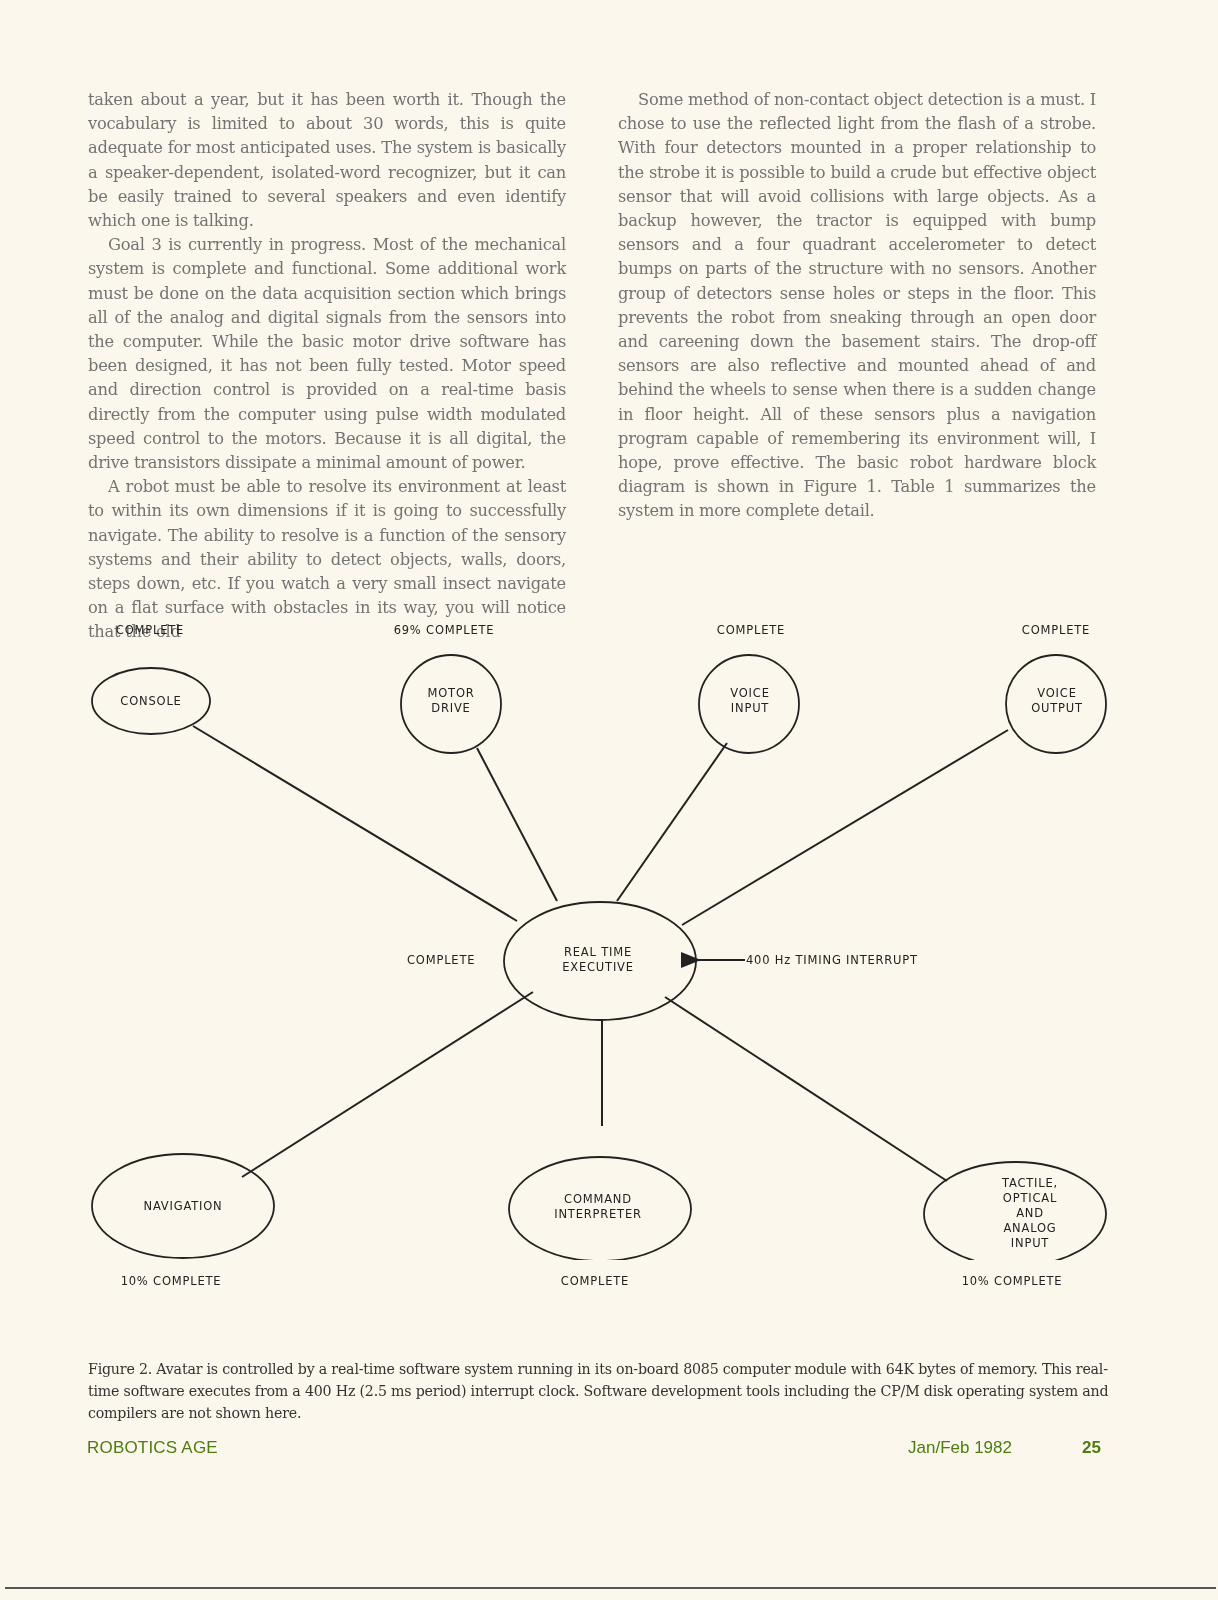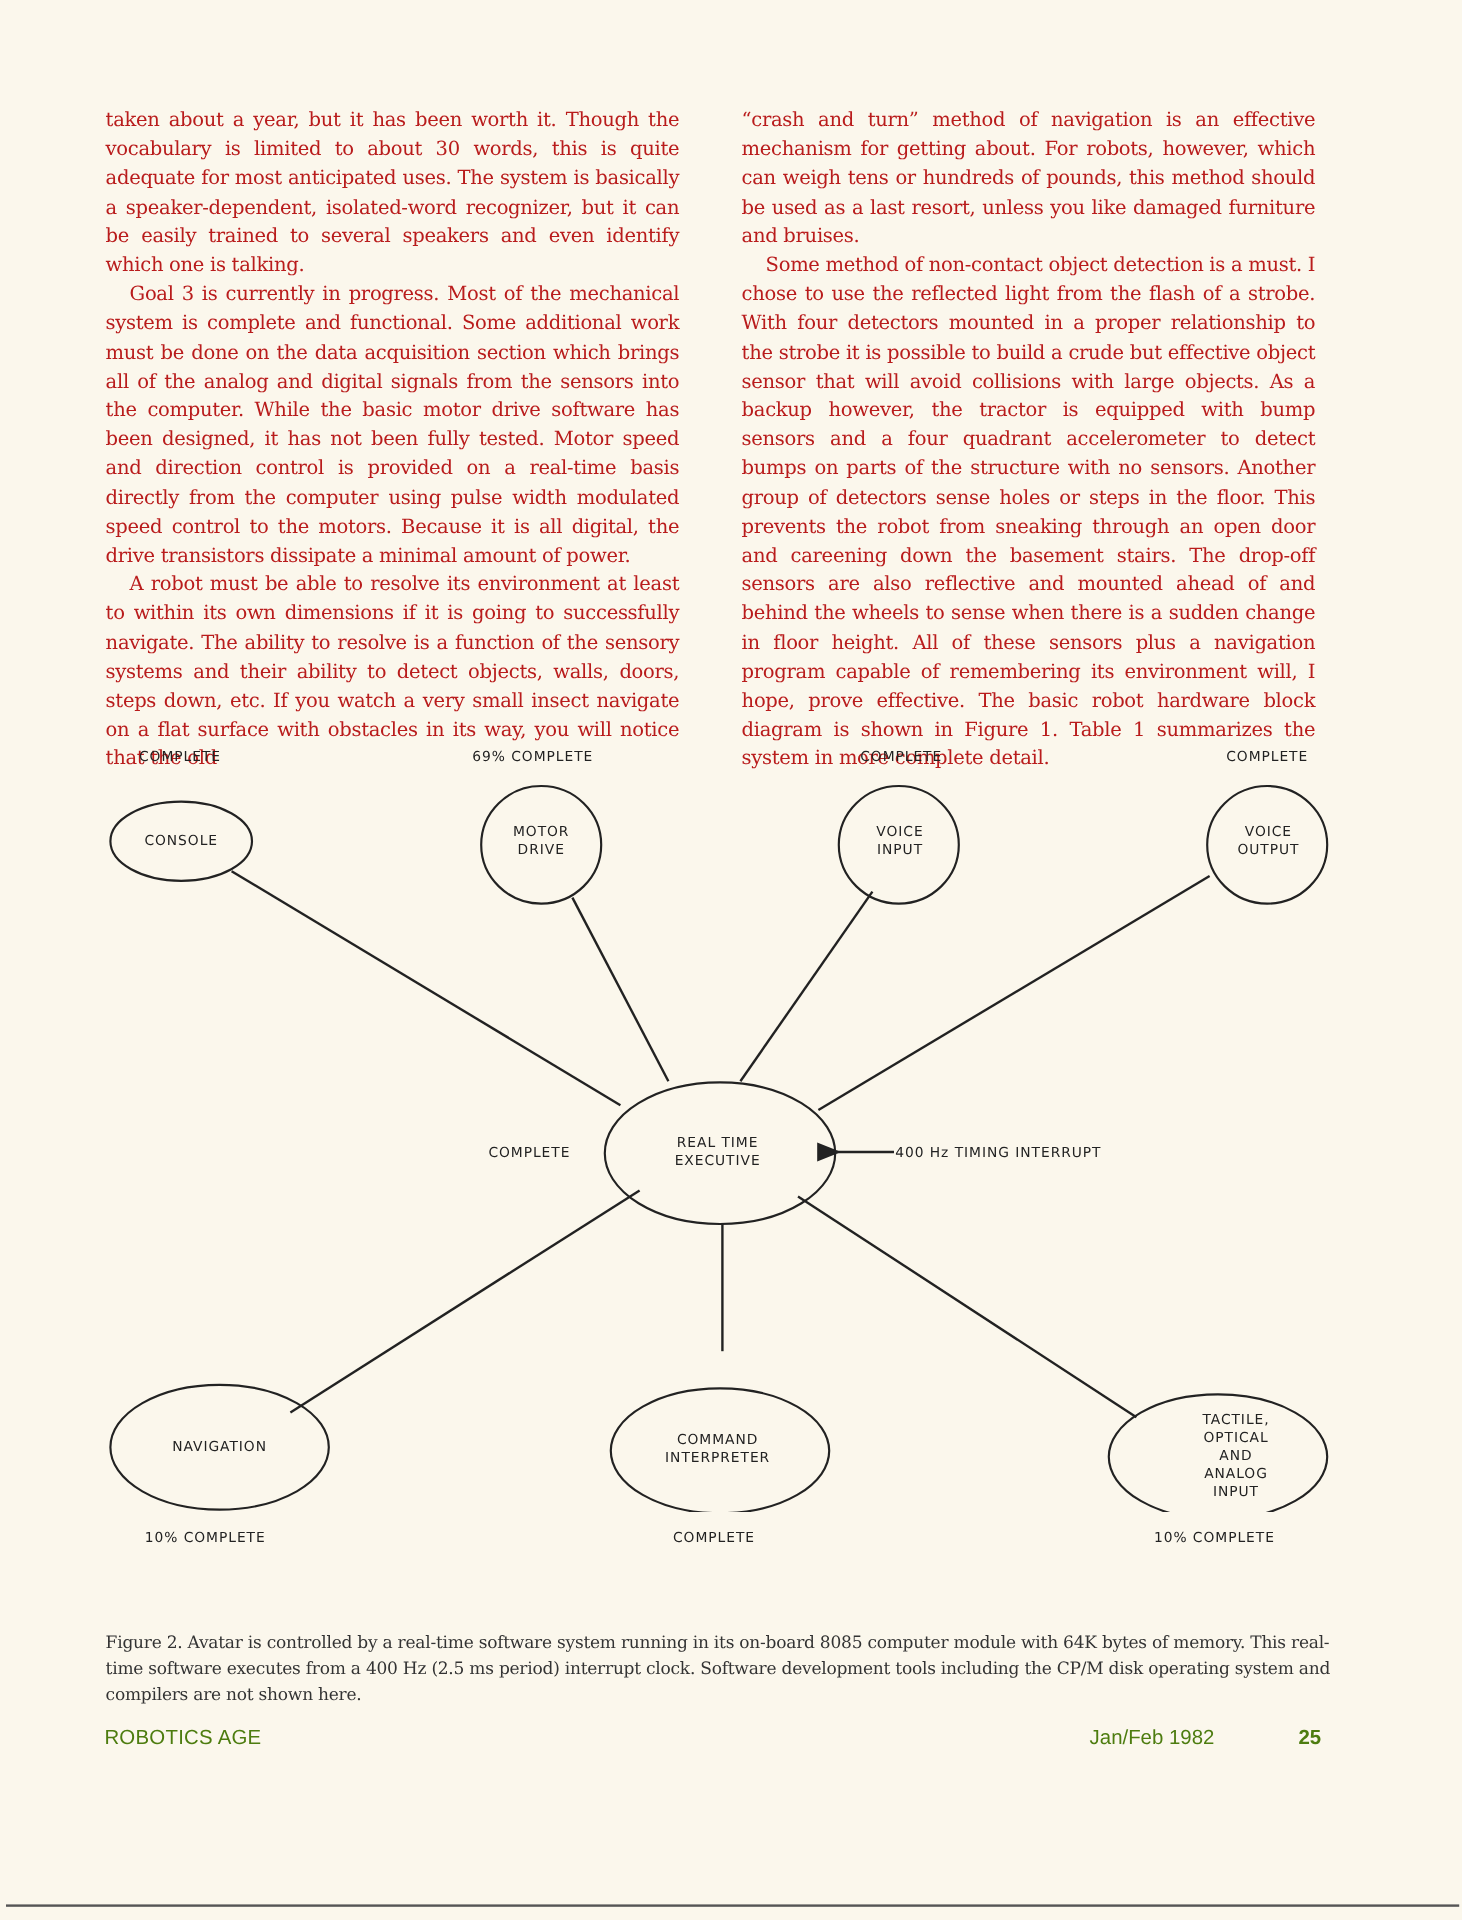--- a/index.html
+++ b/index.html
@@ -6,21 +6,21 @@
   body {
     width: 1218px; height: 1600px; position: relative; overflow: hidden;
     background: #fbf7ec;
     color: #1e1e1e;
   }
   .col {
     position: absolute; top: 88px; width: 478px;
     font-family: "DejaVu Serif", serif;
     font-size: 16.3px; line-height: 24.2px;
     text-align: justify; letter-spacing: -0.25px;
-    color: #b91c1c;
+    color: #737373;
   }
   .col p { margin: 0; text-indent: 20px; }
   .col p.first { text-indent: 0; }
   #col-left { left: 88px; }
   #col-right { left: 618px; }
 
   #diagram { position: absolute; left: 0; top: 600px; width: 1084px; height: 660px; }
   #diagram svg { position: absolute; left: 0; top: 0; }
   .dlabel {
     position: absolute; font-family: "DejaVu Sans", sans-serif;
@@ -56,21 +56,20 @@
 </head>
 <body>
 
 <div id="col-left" class="col">
   <p class="first">taken about a year, but it has been worth it. Though the vocabulary is limited to about 30 words, this is quite adequate for most anticipated uses. The system is basically a speaker-dependent, isolated-word recognizer, but it can be easily trained to several speakers and even identify which one is talking.</p>
   <p>Goal 3 is currently in progress. Most of the mechanical system is complete and functional. Some additional work must be done on the data acquisition section which brings all of the analog and digital signals from the sensors into the computer. While the basic motor drive software has been designed, it has not been fully tested. Motor speed and direction control is provided on a real-time basis directly from the computer using pulse width modulated speed control to the motors. Because it is all digital, the drive transistors dissipate a minimal amount of power.</p>
   <p>A robot must be able to resolve its environment at least to within its own dimensions if it is going to successfully navigate. The ability to resolve is a function of the sensory systems and their ability to detect objects, walls, doors, steps down, etc. If you watch a very small insect navigate on a flat surface with obstacles in its way, you will notice that the old</p>
 </div>
 
 <div id="col-right" class="col">
-  <p class="first">“crash and turn” method of navigation is an effective mechanism for getting about. For robots, however, which can weigh tens or hundreds of pounds, this method should be used as a last resort, unless you like damaged furniture and bruises.</p>
   <p>Some method of non-contact object detection is a must. I chose to use the reflected light from the flash of a strobe. With four detectors mounted in a proper relationship to the strobe it is possible to build a crude but effective object sensor that will avoid collisions with large objects. As a backup however, the tractor is equipped with bump sensors and a four quadrant accelerometer to detect bumps on parts of the structure with no sensors. Another group of detectors sense holes or steps in the floor. This prevents the robot from sneaking through an open door and careening down the basement stairs. The drop-off sensors are also reflective and mounted ahead of and behind the wheels to sense when there is a sudden change in floor height. All of these sensors plus a navigation program capable of remembering its environment will, I hope, prove effective. The basic robot hardware block diagram is shown in Figure 1. Table 1 summarizes the system in more complete detail.</p>
 </div>
 
 <div id="diagram">
   <svg width="1218" height="660">
     <defs>
       <marker id="arrowhead" markerWidth="10" markerHeight="8" refX="2" refY="4" orient="auto">
         <path d="M10,0 L0,4 L10,8 Z" fill="#222"></path>
       </marker>
     </defs>

